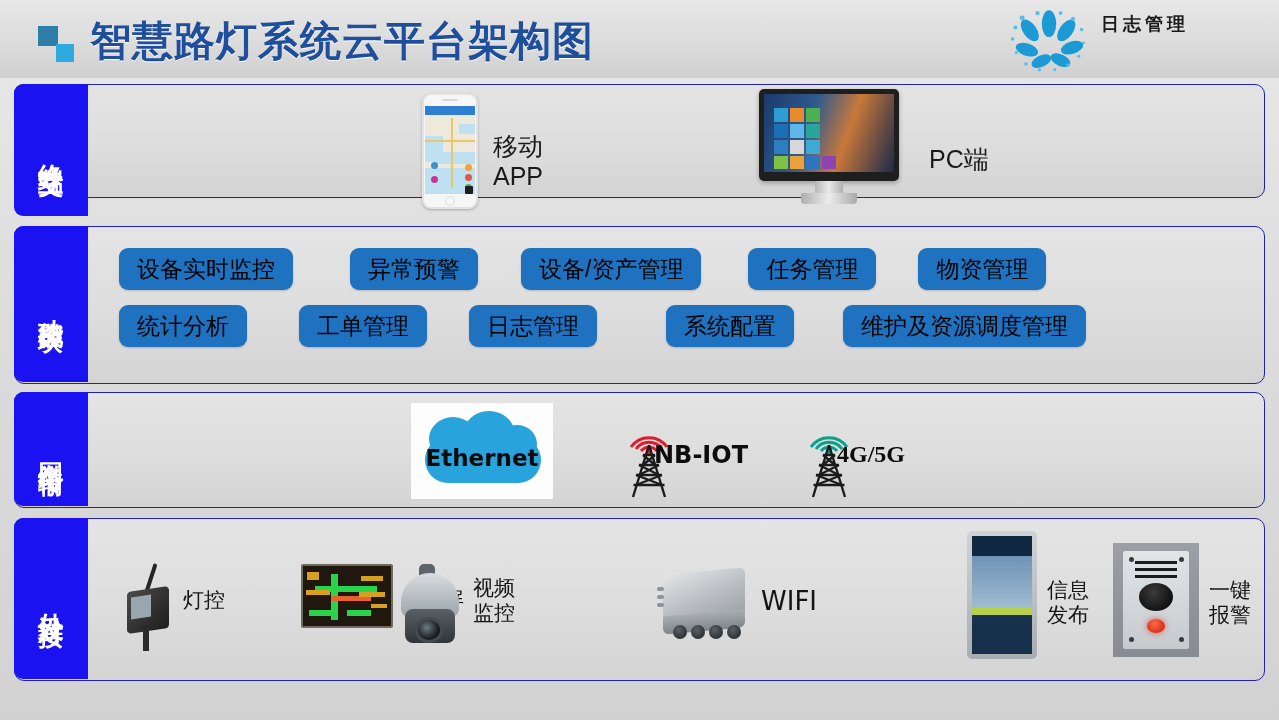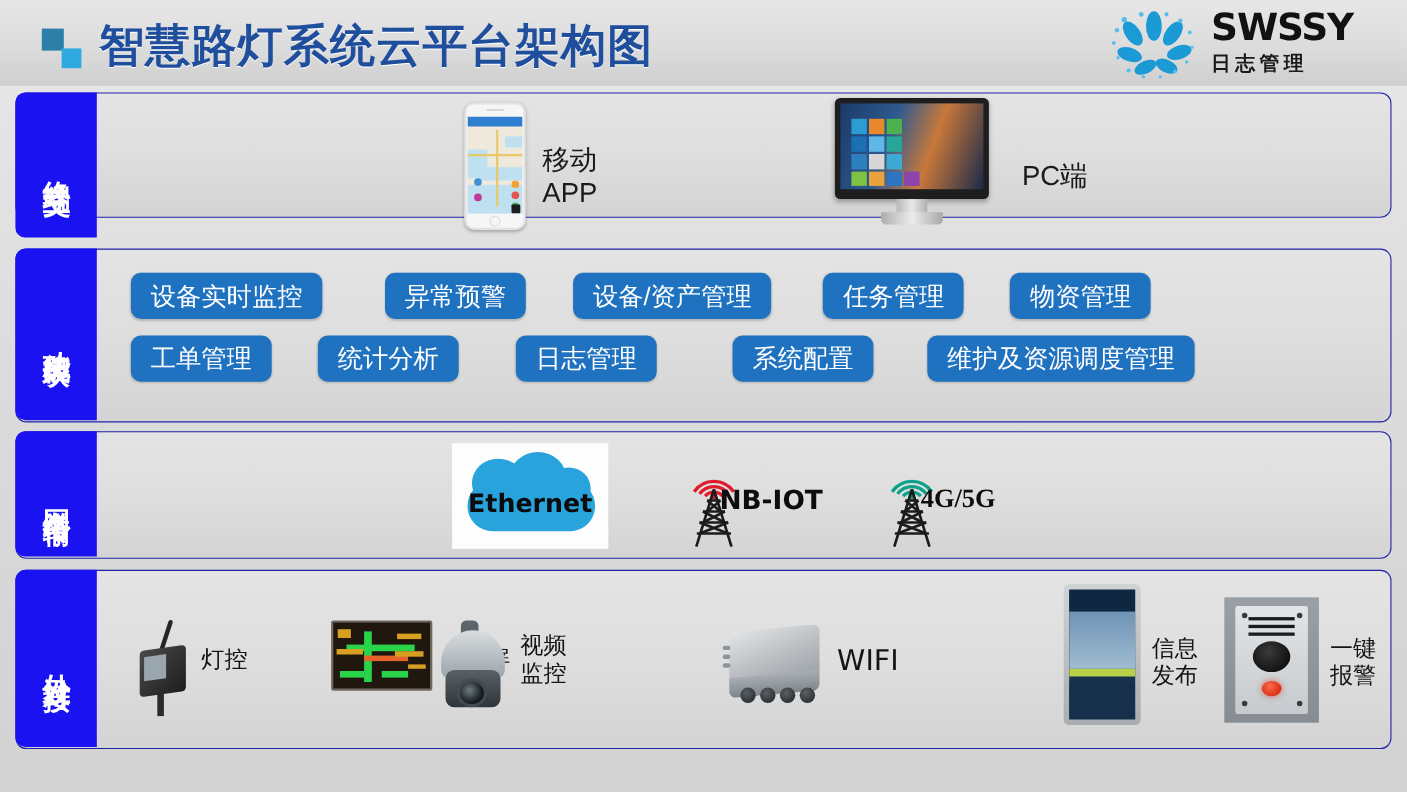--- a/index.html
+++ b/index.html
@@ -113,21 +113,21 @@
     background: linear-gradient(90deg,#adadad,#ececec,#a8a8a8);
     border-radius: 0 0 4px 4px;
   }
   #label-pc { position: absolute; left: 840px; top: 58px; font-size: 25px; color: #1a1a1a; }
 
   
   .fn-row { position: absolute; left: 0; right: 0; display: flex; align-items: center; }
   #fn-row-0 { top: 21px; padding-left: 30px; }
   #fn-row-1 { top: 78px; padding-left: 30px; }
   .fn-btn {
-    background: #1f72c0; color: #ffffff; border-radius: 9px;
+    background: #1f72c0; color: #000000; border-radius: 9px;
     font-size: 23px; height: 42px; line-height: 42px;
     padding: 0 18px; white-space: nowrap; text-align: center;
     box-shadow: 0 1px 2px rgba(0,0,0,.18);
   }
 
   
   #net-wrap { position: absolute; left: 0; top: 0; right: 0; bottom: 0; }
   #cloud-box {
     position: absolute; left: 322px; top: 10px; width: 142px; height: 96px;
     background: #fdfdfd;
@@ -344,21 +344,20 @@
             <circle cx="70" cy="61" r="1.8"></circle>
           <circle cx="81" cy="52" r="1.6"></circle>
             <circle cx="86" cy="38" r="1.5"></circle>
           <circle cx="84" cy="24" r="1.8"></circle>
             <circle cx="75" cy="13" r="2.2"></circle>
           <circle cx="62" cy="7" r="2.0"></circle>
             <circle cx="38" cy="7" r="2.3"></circle>
         </g>
       </svg>
       <div id="brand-text">
-        <div id="brand-name">SWSSY</div>
         <div id="brand-sub">日志管理</div>
       </div>
     </div>
   </div>
 
   <div class="layer" id="layer-terminal">
     <div class="layer-tab" style="height:132px">
       <span class="tab-text">终端交互</span>
     </div>
     <div class="layer-body">
@@ -419,22 +418,22 @@
     </div>
     <div class="layer-body">
       <div class="fn-row" id="fn-row-0">
         <div class="fn-btn" style="margin-right:57px">设备实时监控</div>
         <div class="fn-btn" style="margin-right:43px">异常预警</div>
         <div class="fn-btn" style="margin-right:47px">设备/资产管理</div>
         <div class="fn-btn" style="margin-right:42px">任务管理</div>
         <div class="fn-btn">物资管理</div>
       </div>
       <div class="fn-row" id="fn-row-1">
+        <div class="fn-btn" style="margin-right:52px">统计分析</div>
         <div class="fn-btn" style="margin-right:42px">工单管理</div>
-        <div class="fn-btn" style="margin-right:52px">统计分析</div>
         <div class="fn-btn" style="margin-right:69px">日志管理</div>
         <div class="fn-btn" style="margin-right:49px">系统配置</div>
         <div class="fn-btn">维护及资源调度管理</div>
       </div>
     </div>
   </div>
 
   <div class="layer" id="layer-network">
     <div class="layer-tab" style="height:114px">
       <span class="tab-text">网络传输</span>

